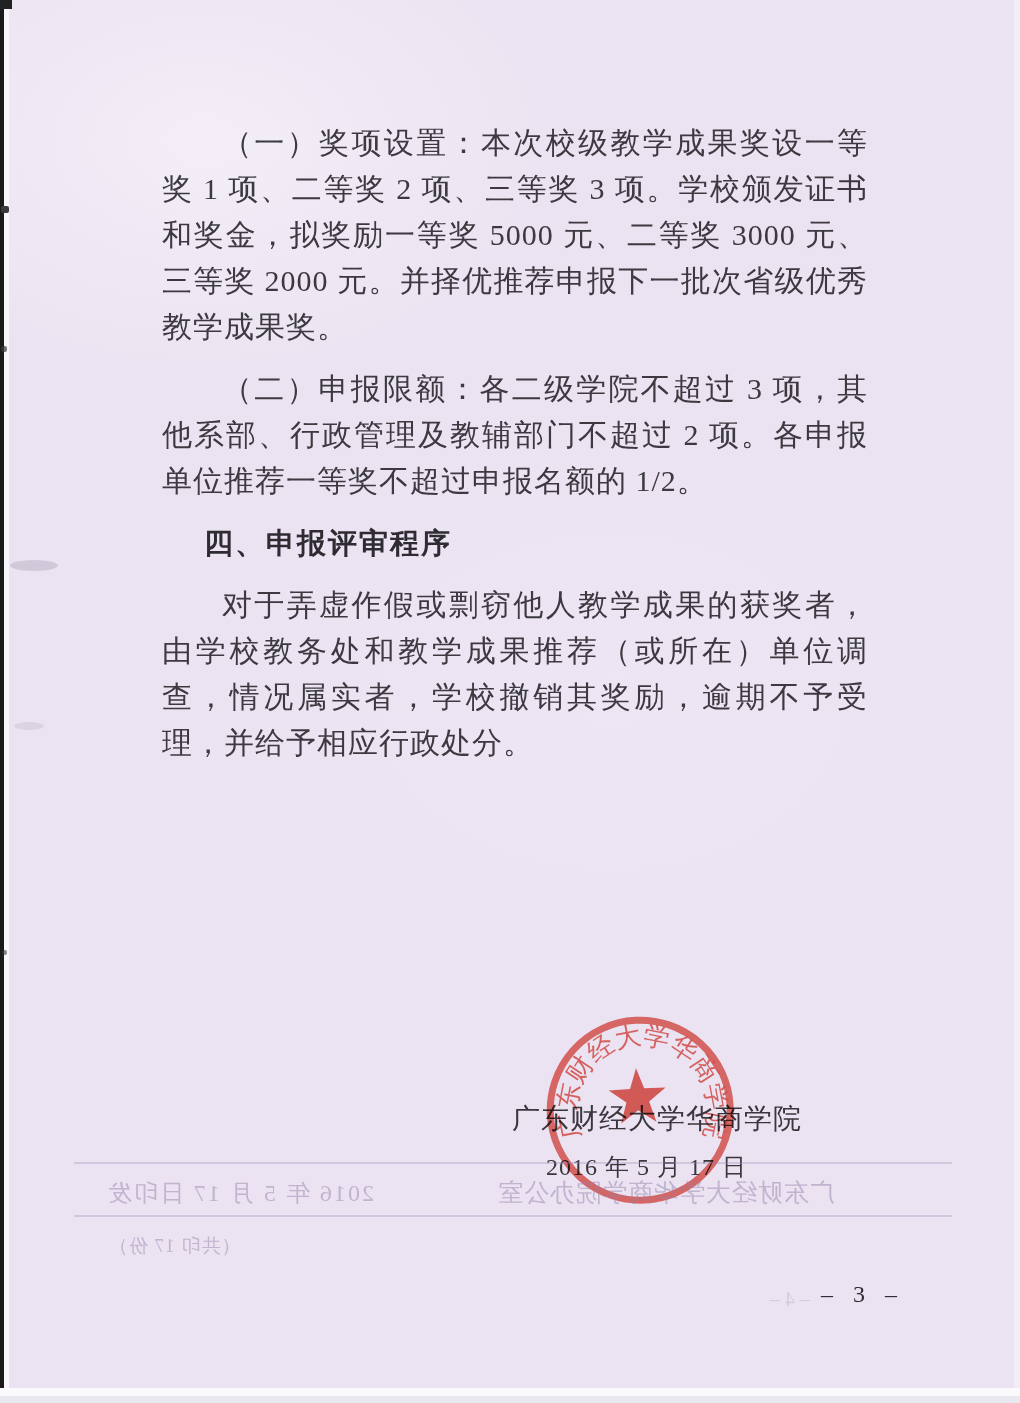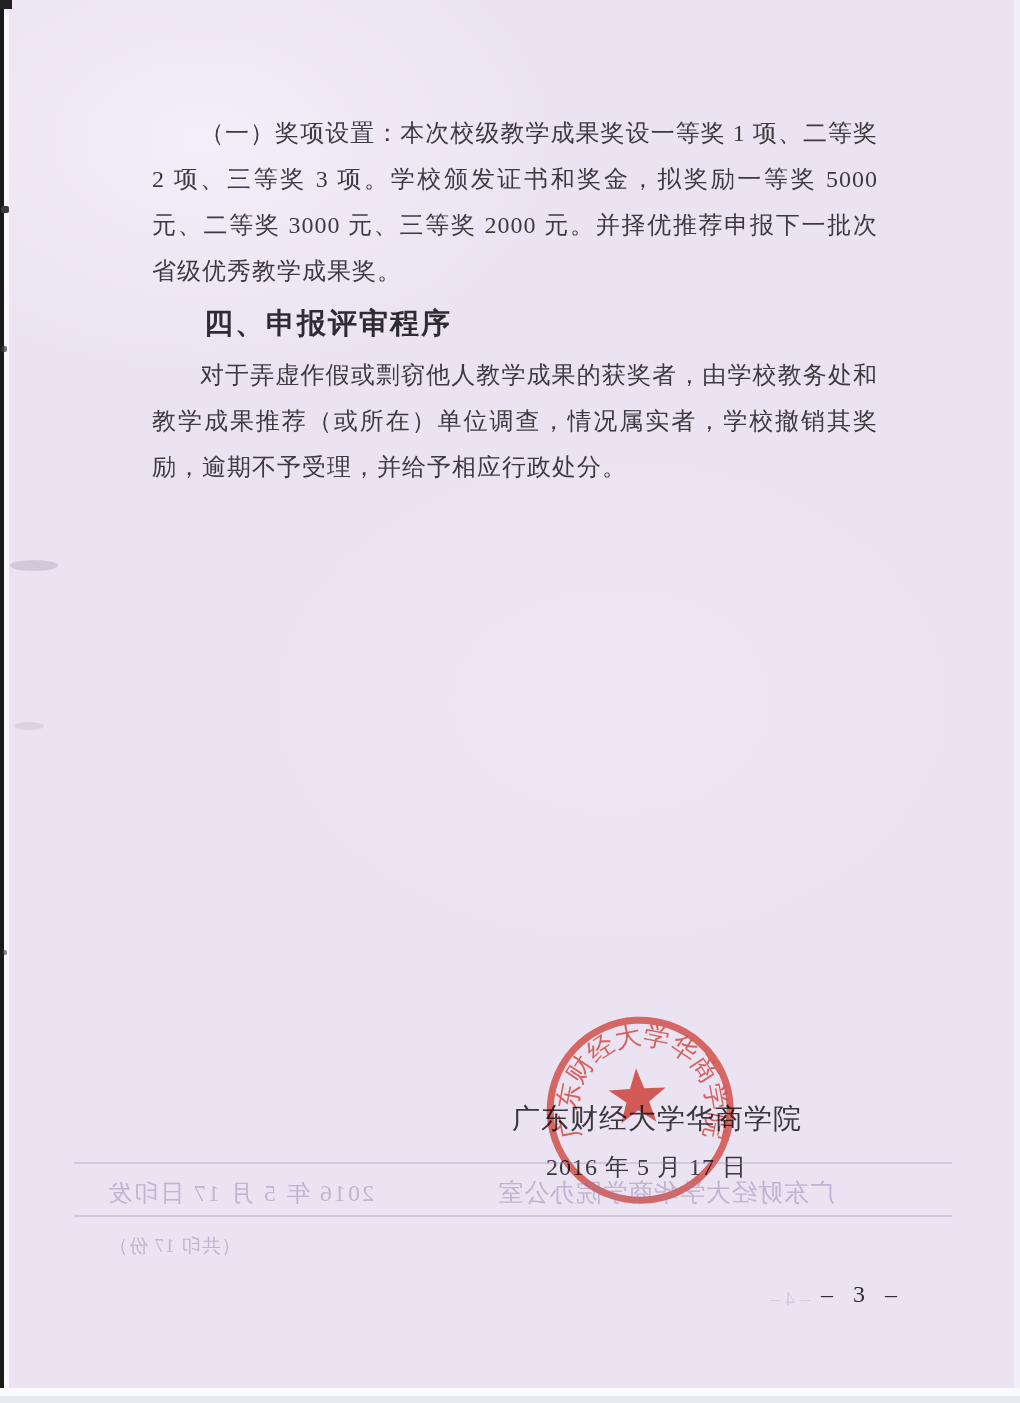--- a/index.html
+++ b/index.html
@@ -17,22 +17,22 @@
     color: #3a383e;
   }
   
   .doc-body {
     position: absolute;
     left: 146px;
     top: 104px;
     width: 738px;
   }
   .doc-body p {
-    margin: 6px;
-    font-size: 24px;
+    margin: 16px;
+    font-size: 30px;
     line-height: 46px;
     text-indent: 2em;
     text-align: justify;
     letter-spacing: 1px;
     color: #3c3a40;
   }
   .doc-body h3 {
     margin: 6px 0 4px 0;
     font-size: 29px;
     line-height: 46px;
@@ -125,20 +125,21 @@
   .smudge-1 { left: 10px; top: 560px; width: 48px; height: 11px; }
   .smudge-2 { left: 14px; top: 722px; width: 30px; height: 8px; opacity: .6; }
 </style>
 </head>
 <body>
 
 <div class="page">
 
   <div class="doc-body">
     <p>（一）奖项设置：本次校级教学成果奖设一等奖 1 项、二等奖 2 项、三等奖 3 项。学校颁发证书和奖金，拟奖励一等奖 5000 元、二等奖 3000 元、三等奖 2000 元。并择优推荐申报下一批次省级优秀教学成果奖。</p>
+    <p>（二）申报限额：各二级学院不超过 3 项，其他系部、行政管理及教辅部门不超过 2 项。各申报单位推荐一等奖不超过申报名额的 1/2。</p>
     <h3>四、申报评审程序</h3>
     <p>对于弄虚作假或剽窃他人教学成果的获奖者，由学校教务处和教学成果推荐（或所在）单位调查，情况属实者，学校撤销其奖励，逾期不予受理，并给予相应行政处分。</p>
   </div>
 
   <div class="sig-org">广东财经大学华商学院</div>
   <div class="sig-date">2016 年 5 月 17 日</div>
 
   <svg class="stamp" viewBox="0 0 204 204" xmlns="http://www.w3.org/2000/svg">
     <circle class="ring" cx="98" cy="106" r="90"></circle>
     <path id="sealArc" d="M 38,129 A 66,66 0 1 1 162,129" fill="none"></path>

